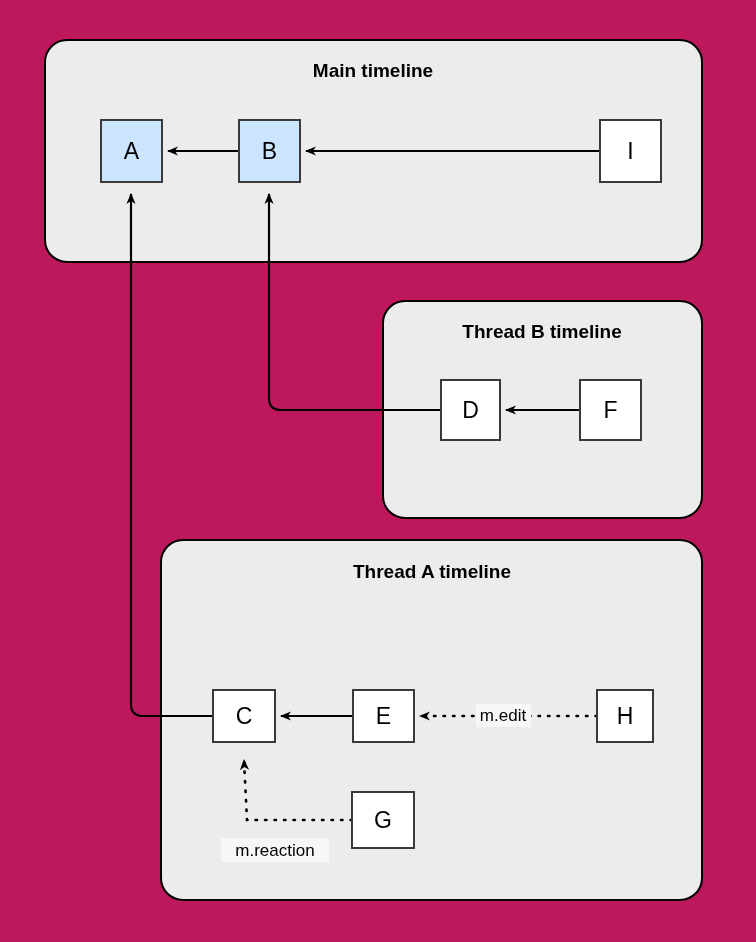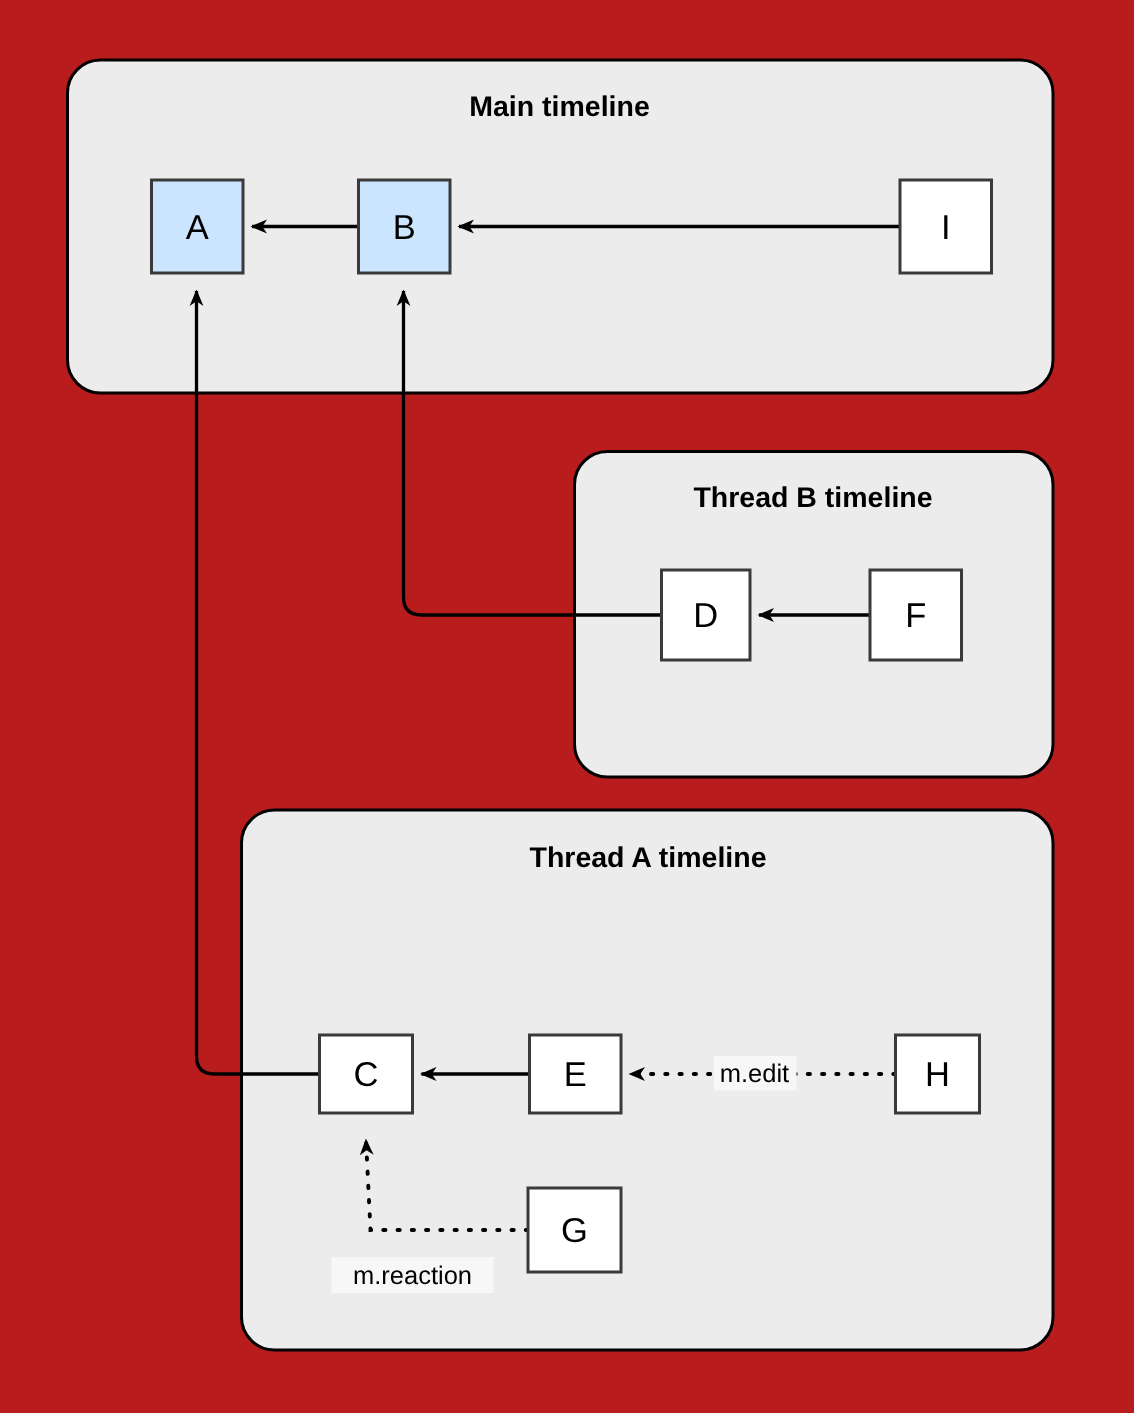--- a/index.html
+++ b/index.html
@@ -7,21 +7,21 @@
     padding: 0;
     background: #ffffff;
   }
   body {
     font-family: "Liberation Sans", sans-serif;
   }
   #canvas {
     position: relative;
     width: 756px;
     height: 942px;
-    background: #b91c1c;
+    background: #be185d;
     overflow: hidden;
   }
   #diagram-svg {
     position: absolute;
     left: 0;
     top: 0;
     width: 756px;
     height: 942px;
   }
   .grp-title {

